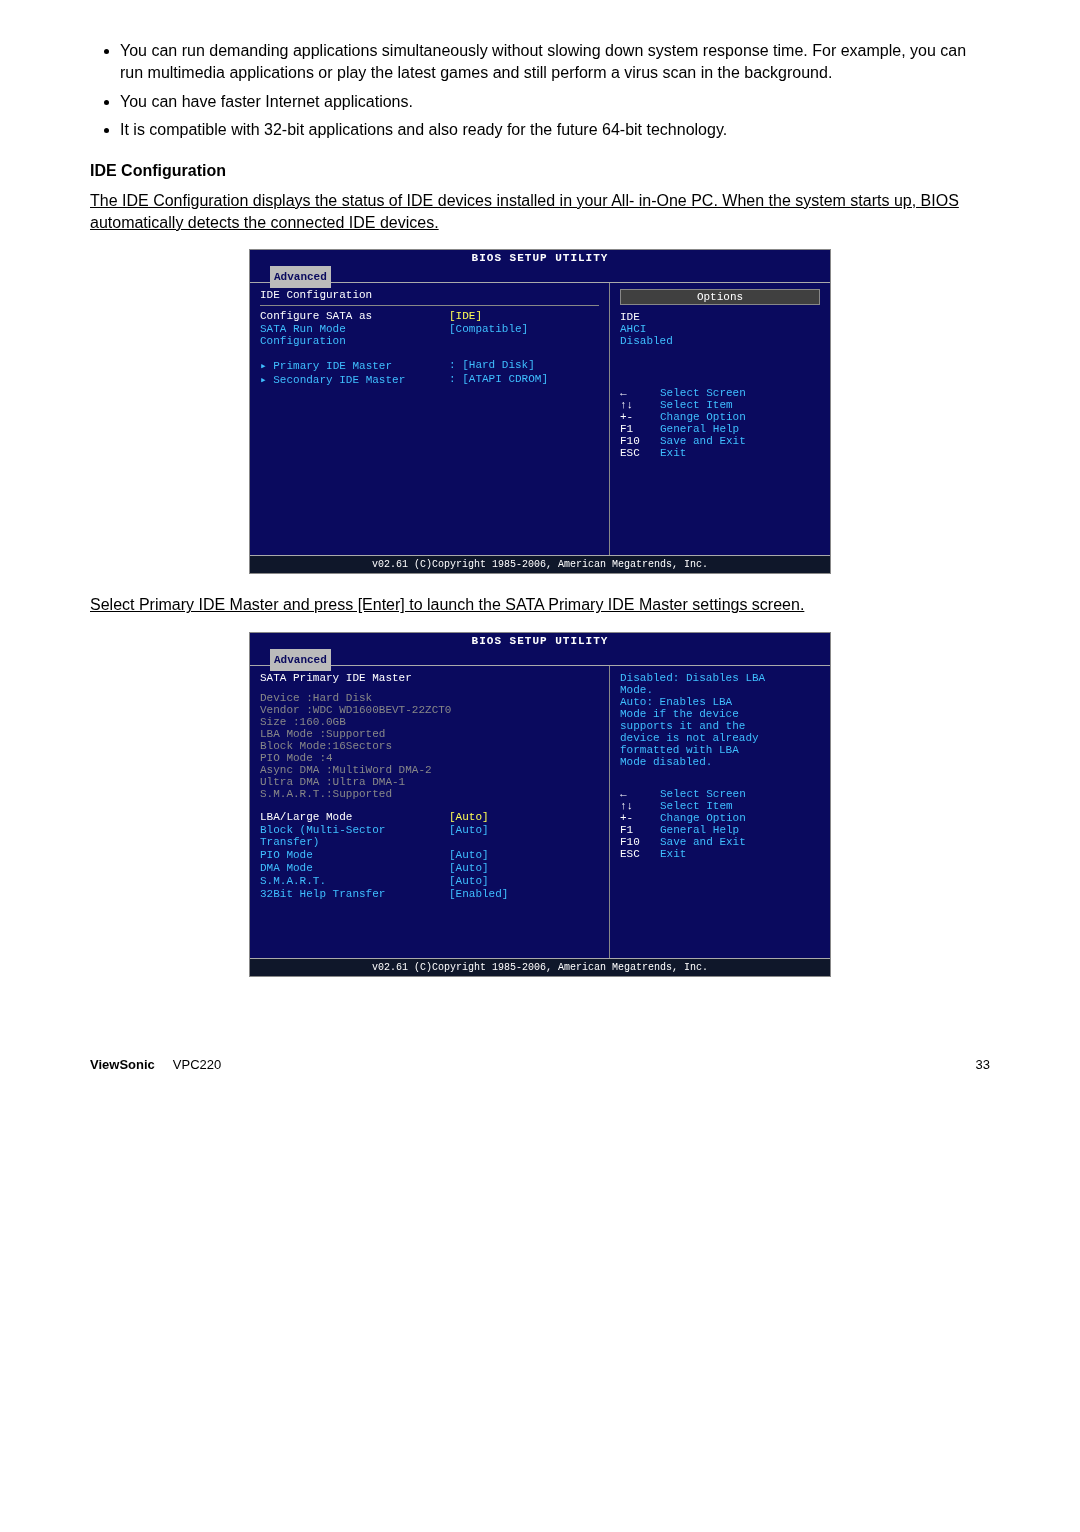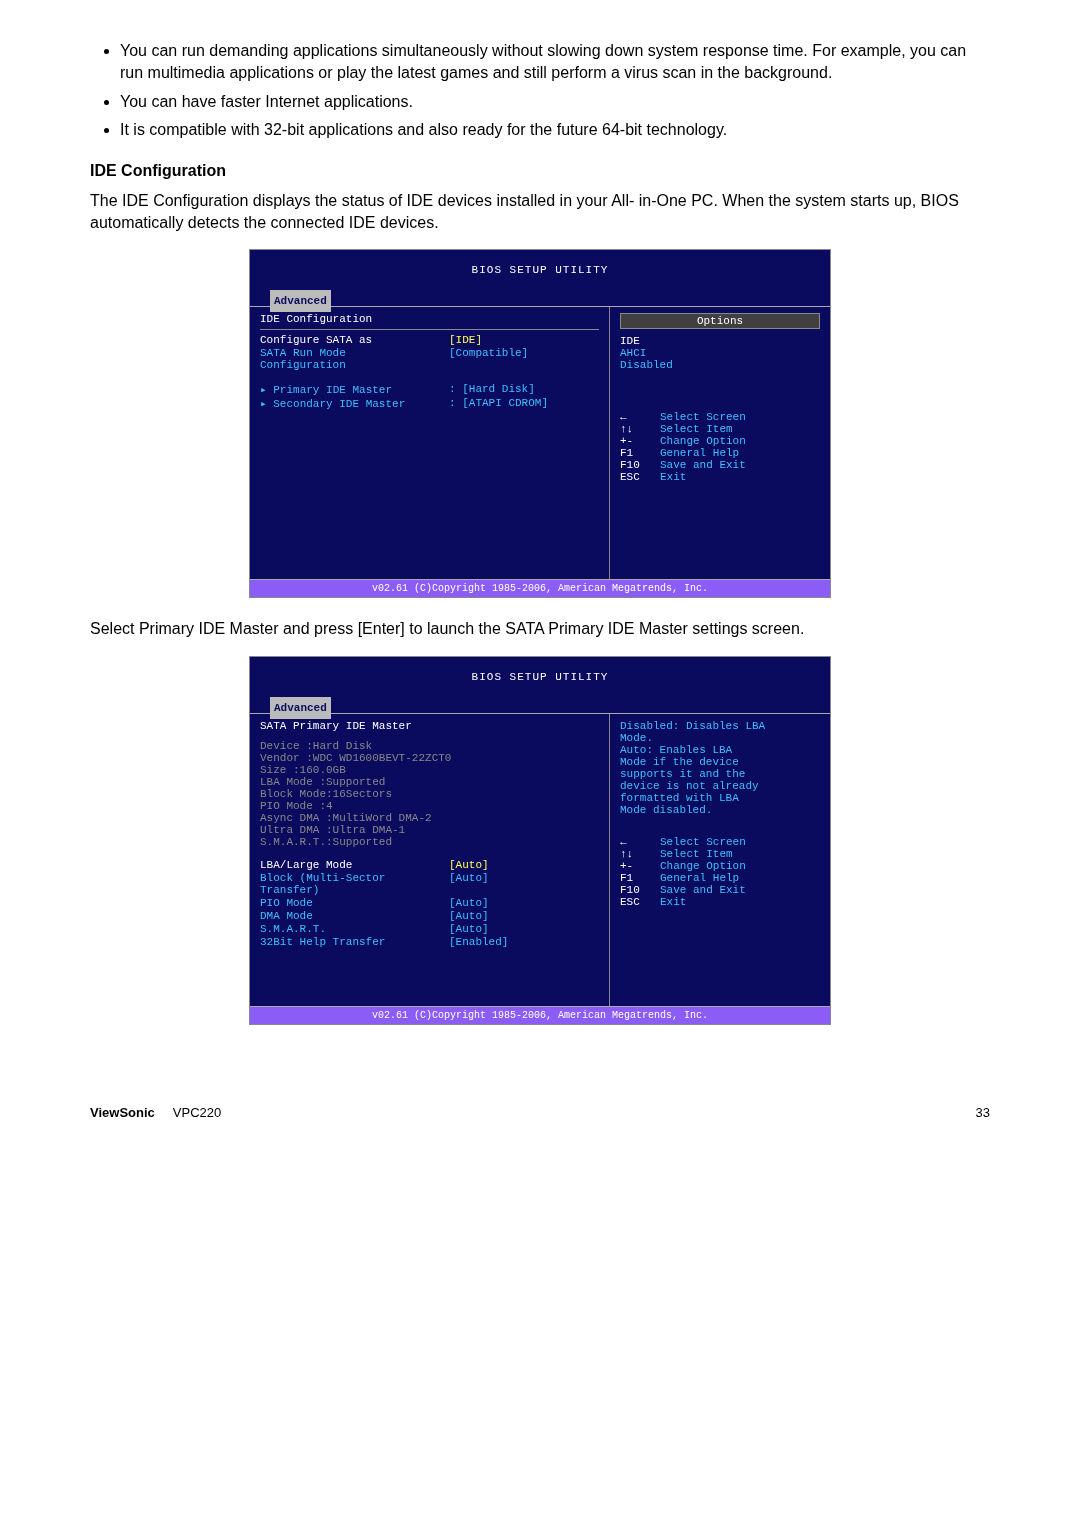--- a/index.html
+++ b/index.html
@@ -19,35 +19,36 @@
     margin-bottom: 6px;
     line-height: 1.4;
   }
   .section-heading {
     font-weight: bold;
     margin: 20px 0 10px 0;
   }
   p.body-text {
     margin: 0 0 15px 0;
     line-height: 1.4;
+    text-decoration: underline;
   }
   .bios-box {
     width: 580px;
     margin: 10px auto 20px auto;
     border: 1px solid #888;
     background: #0a0a5e;
     font-family: "Courier New", monospace;
     font-size: 11px;
   }
   .bios-title {
     background: #0a0a5e;
     color: #fff;
     text-align: center;
-    padding: 14px 0;
-    font-weight: normal;
+    padding: 2px 0;
+    font-weight: bold;
     letter-spacing: 1px;
   }
   .bios-tabs {
     background: #0a0a5e;
     padding: 0 20px;
     height: 16px;
   }
   .bios-tab {
     display: inline-block;
     background: #bbb;
@@ -96,21 +97,21 @@
   }
   .bios-legend {
     margin-top: 40px;
   }
   .bios-legend .row {
     display: flex;
   }
   .bios-legend .k { width: 40px; color: #fff; }
   .bios-legend .v { color: #3fbfff; }
   .bios-footer {
-    background: #8b5cf6;
+    background: #0f172a;
     color: #fff;
     text-align: center;
     padding: 3px 16px;
     font-size: 10px;
   }
   .footer {
     margin-top: 80px;
     font-size: 13px;
   }
   .footer .brand { font-weight: bold; margin-top: 45px; }

